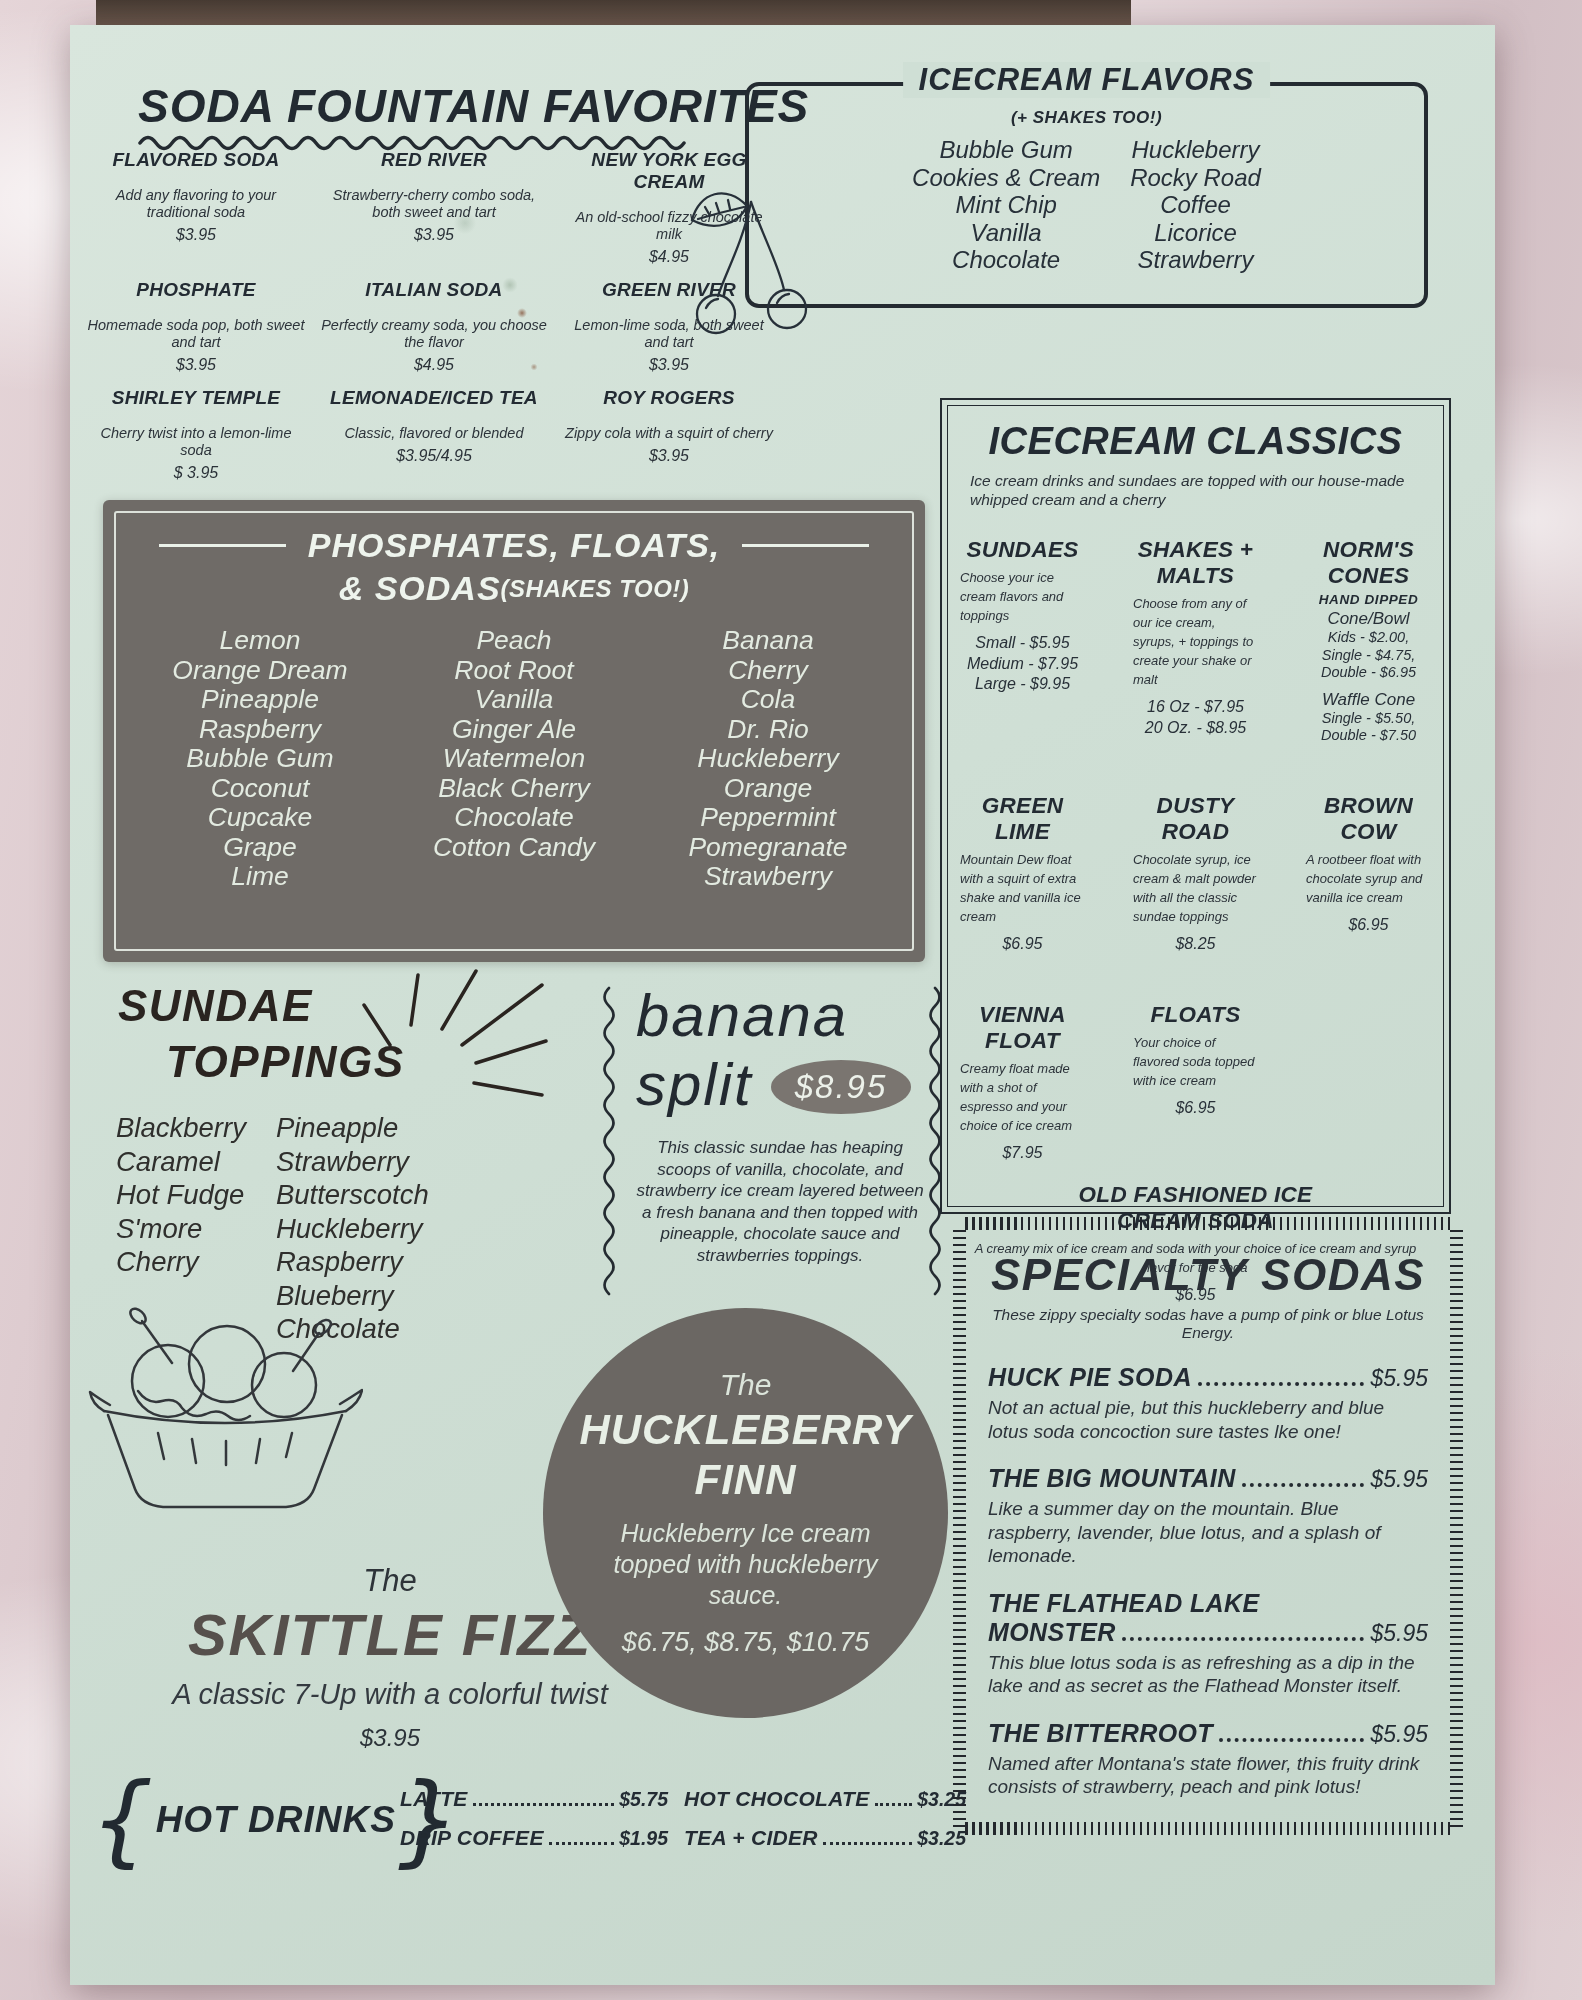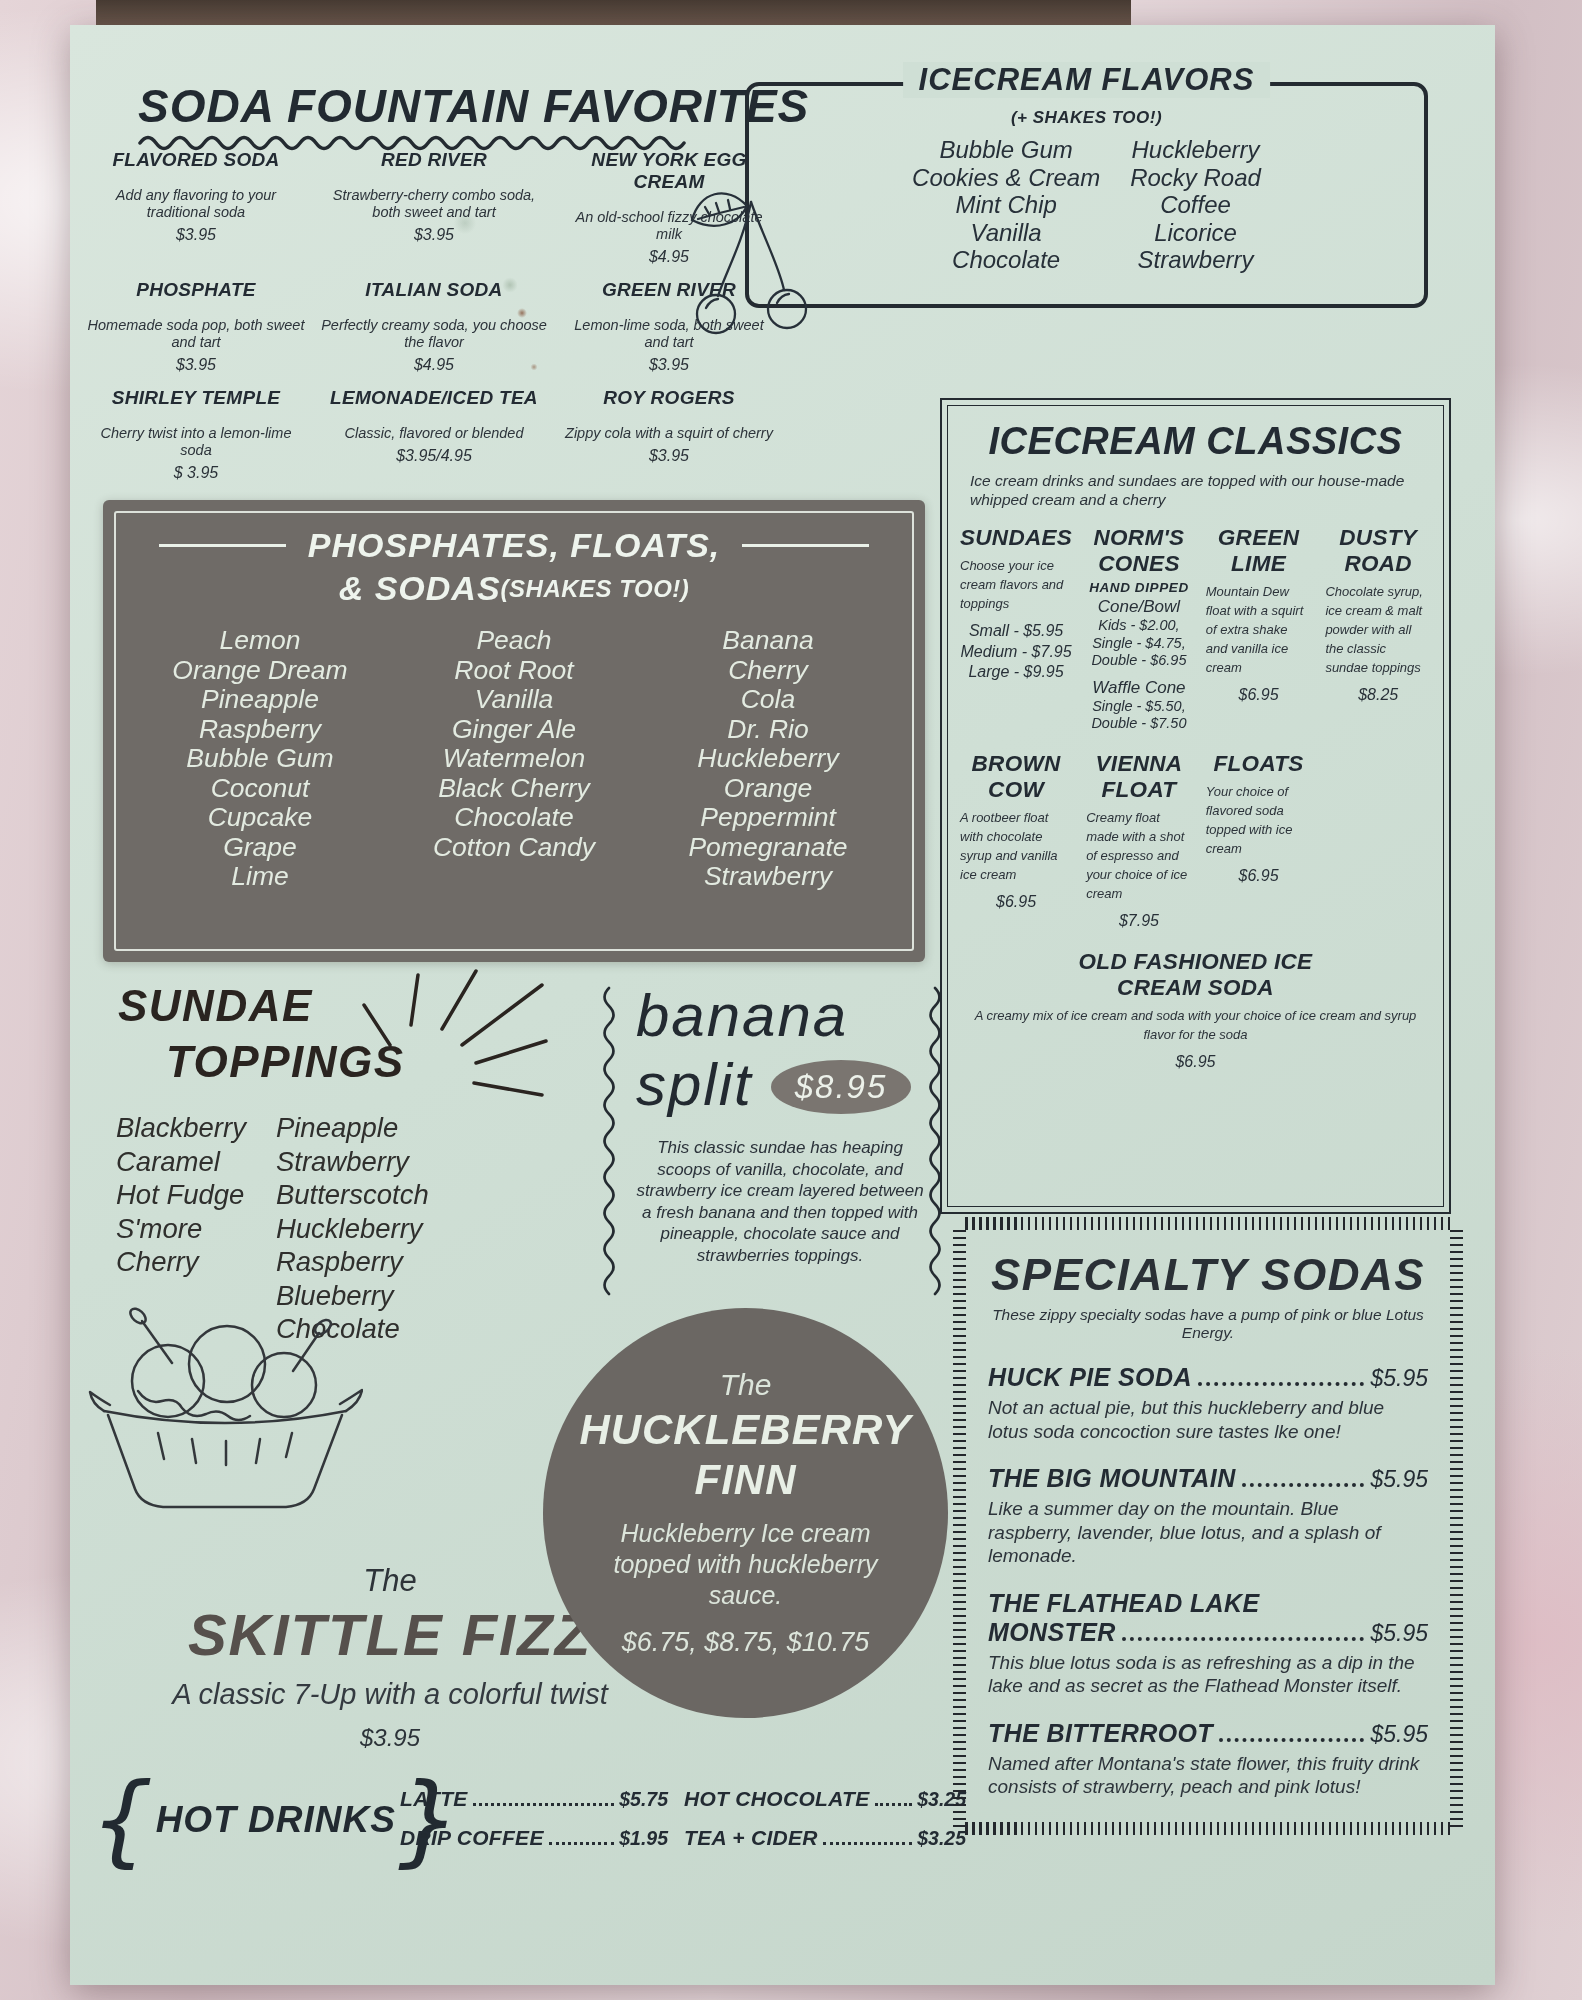--- a/index.html
+++ b/index.html
@@ -48,21 +48,21 @@
   .fb-sub{margin-top:22px;font-size:17px;font-weight:700;letter-spacing:.5px;text-align:center;}
   .fb-cols{display:flex;justify-content:center;gap:30px;margin-top:8px;}
   .fb-col{font-size:24px;line-height:27.5px;text-align:center;color:#273039;}
   #cherry-svg{position:absolute;left:-64px;top:86px;}
   
   #classics-box{left:870px;top:373px;width:507px;height:812px;border:2.5px solid #242b31;}
   .cb-inner{position:absolute;inset:5px;border:1.5px solid #242b31;pointer-events:none;}
   .cb-content{position:relative;padding:14px 18px 0;}
   .cb-title{font-size:38px;font-weight:800;letter-spacing:.5px;text-align:center;margin-top:6px;}
   .cb-sub{font-size:15.5px;line-height:19px;text-align:left;margin:8px 10px 0;color:#2c333a;}
-  .cb-grid{display:grid;grid-template-columns:1fr 1fr 1fr 1fr;column-gap:14px;row-gap:18px;margin-top:16px;}
+  .cb-grid{display:grid;grid-template-columns:1fr 1fr 1fr;column-gap:14px;row-gap:18px;margin-top:28px;gap:48px;}
   .cb-name{font-size:22.5px;font-weight:800;letter-spacing:.3px;text-align:center;}
   .cb-desc{font-size:13px;line-height:19px;margin-top:5px;color:#2c333a;}
   .cb-prices{font-size:16px;line-height:20.5px;text-align:center;margin-top:8px;color:#283038;}
   .cb-small{font-size:13.5px;letter-spacing:.6px;text-align:center;margin-top:3px;font-weight:600;}
   .cb-mid{font-size:17px;text-align:center;margin-top:2px;color:#283038;}
   .cb-tiny{font-size:14.5px;line-height:17.5px;text-align:center;color:#283038;}
   .cb-footer{margin-top:18px;text-align:center;}
   
   #dark-box{left:33px;top:475px;width:822px;height:462px;background:#6f6b67;border-radius:6px;color:#e3ebe1;
     box-shadow:0 2px 10px rgba(50,50,45,.25);}
@@ -247,20 +247,28 @@
         <div>
           <div class="cb-name">SUNDAES</div>
           <div class="cb-desc">Choose your ice cream flavors and toppings</div>
           <div class="cb-prices">
             <div>Small - $5.95</div>
             <div>Medium - $7.95</div>
             <div>Large - $9.95</div>
           </div>
         </div>
 
+        <div>
+          <div class="cb-name">SHAKES + MALTS</div>
+          <div class="cb-desc">Choose from any of our ice cream, syrups, + toppings to create your shake or malt</div>
+          <div class="cb-prices">
+            <div>16 Oz - $7.95</div>
+            <div>20 Oz. - $8.95</div>
+          </div>
+        </div>
 
         <div>
           <div class="cb-name">NORM'S CONES</div>
           <div class="cb-small">HAND DIPPED</div>
           <div class="cb-mid">Cone/Bowl</div>
           <div class="cb-tiny">Kids - $2.00, Single - $4.75, Double - $6.95</div>
           <div class="cb-mid" style="margin-top:8px;">Waffle Cone</div>
           <div class="cb-tiny">Single - $5.50, Double - $7.50</div>
         </div>
 

